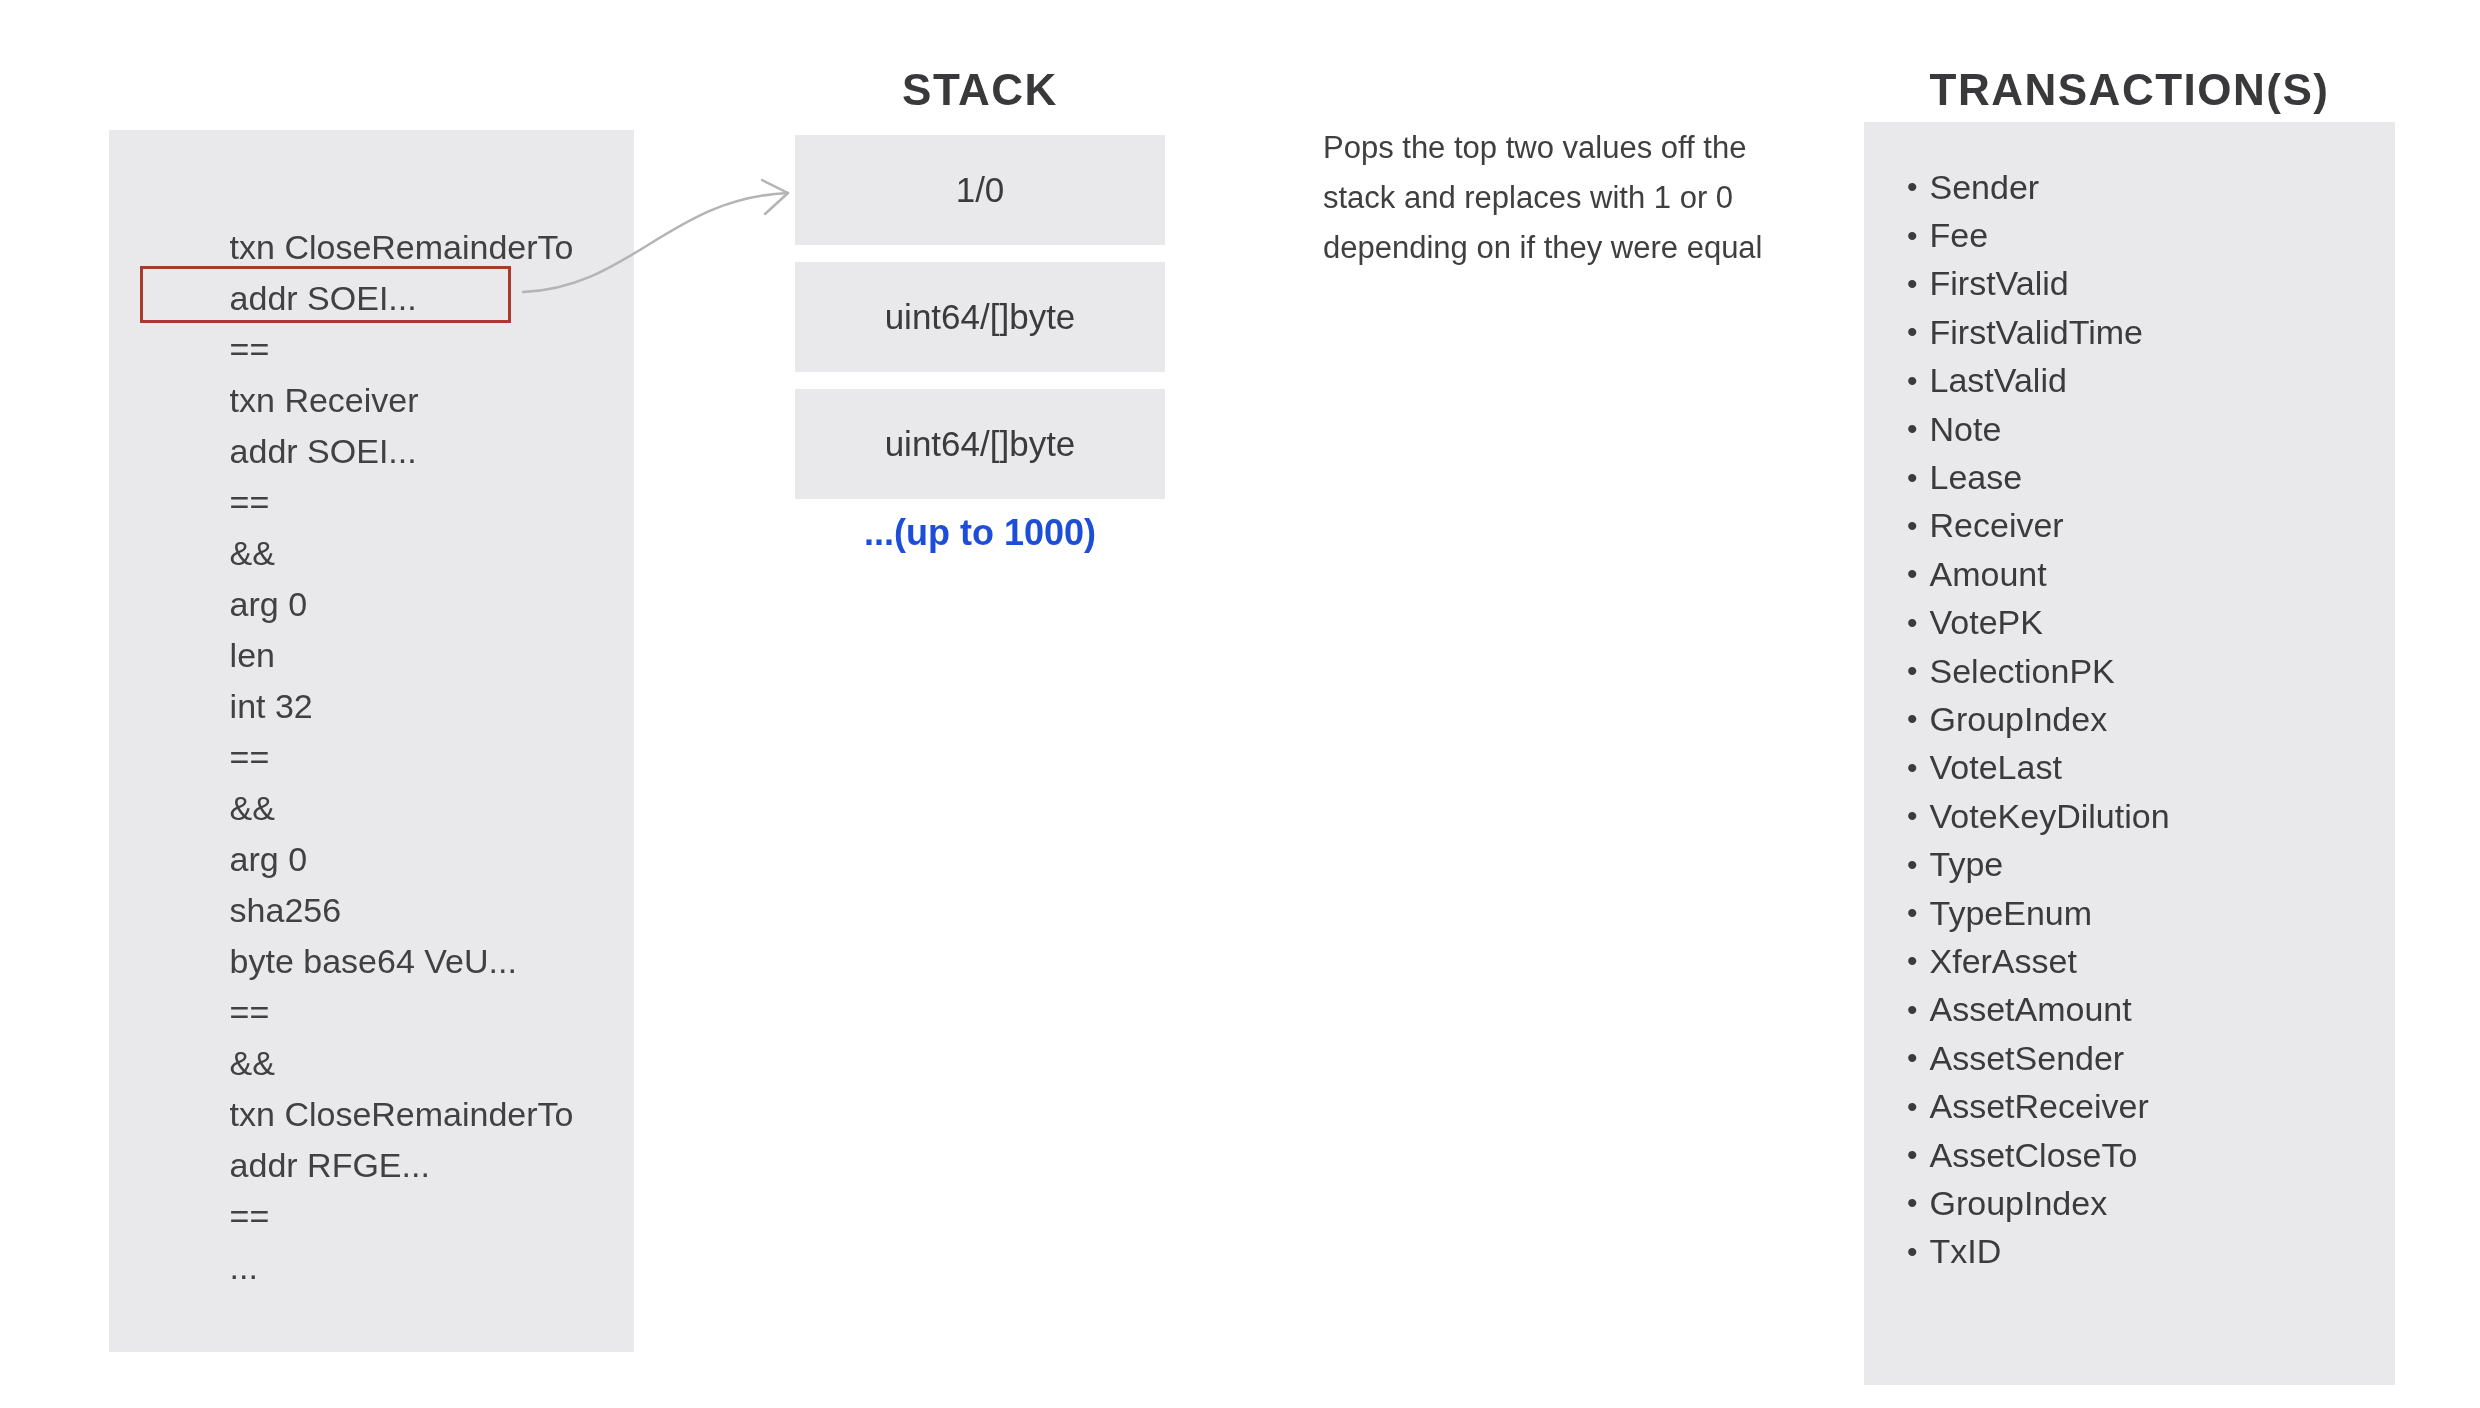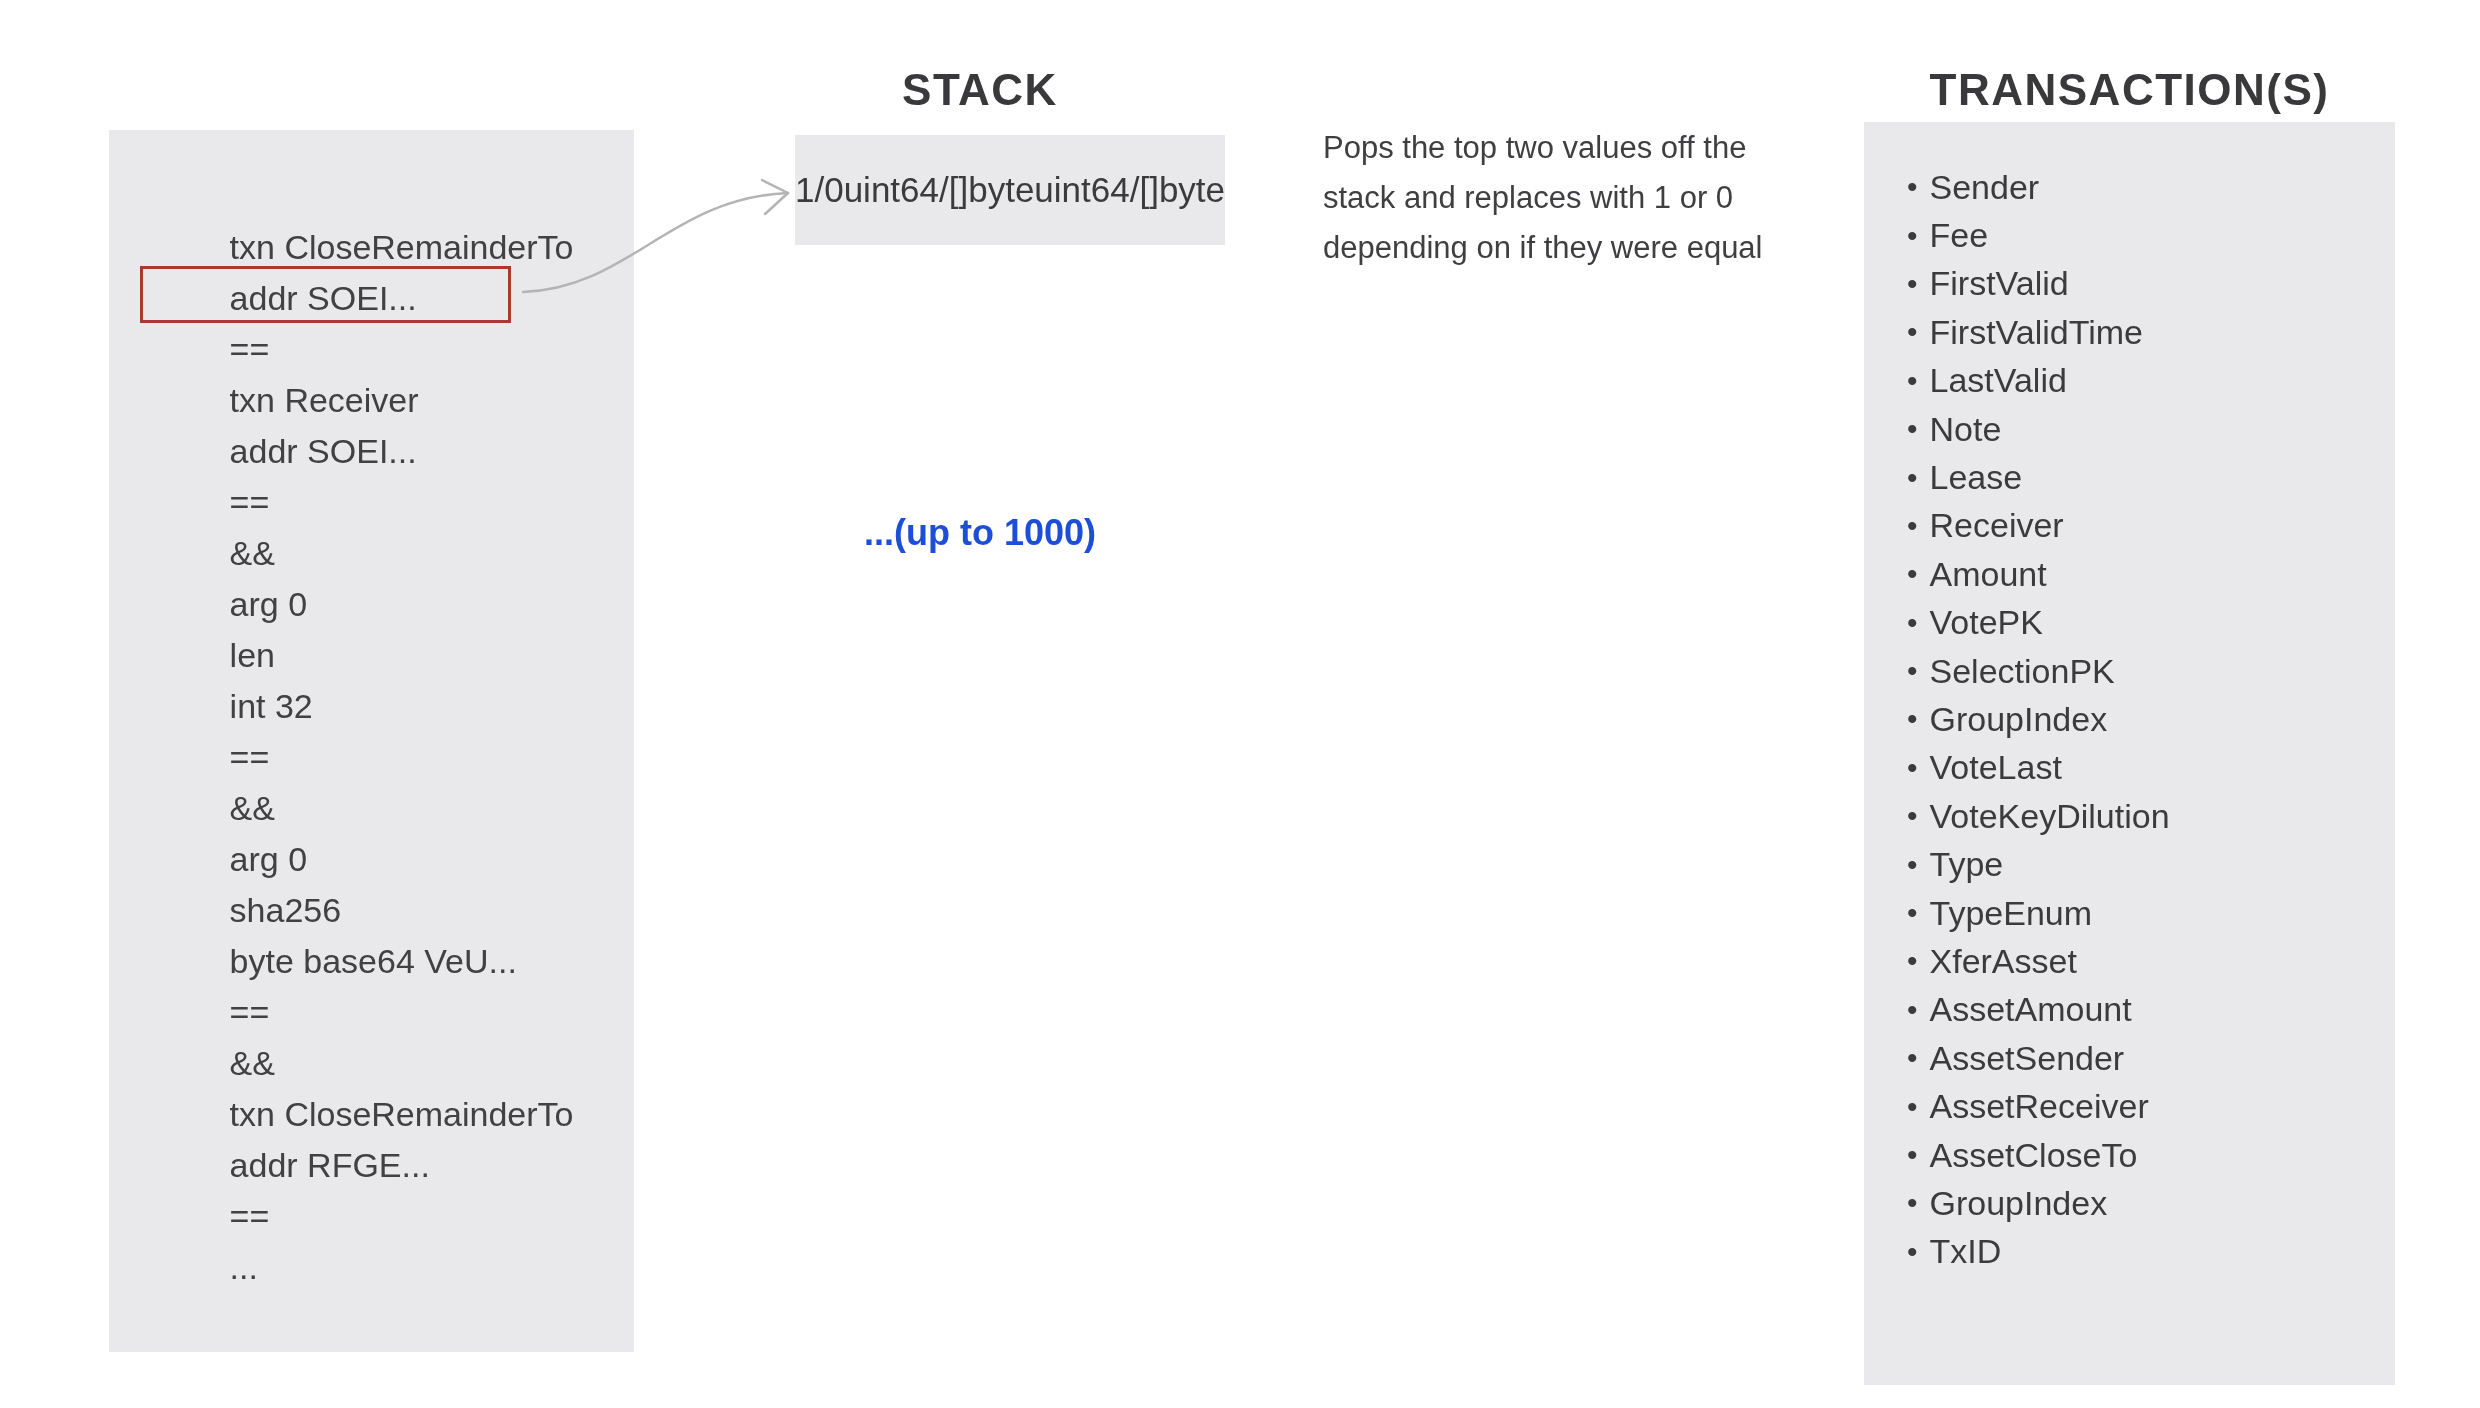--- a/index.html
+++ b/index.html
@@ -22,21 +22,21 @@
   
   .program-box { left:109px; top:130px; width:525px; height:1222px; padding:41px 0 0 45px; }
   .code-line { height:51px; line-height:51px; font-size:34px; position:relative; white-space:pre; }
   .code-line.highlight::before {
     content:""; position:absolute; left:-14px; top:-7px; width:365px; height:51px;
     border:3px solid #a93a32; pointer-events:none;
   }
 
   
   .stack-list { position:absolute; left:795px; top:135px; width:370px;
-    display:flex; flex-direction:row; }
+    display:flex; flex-direction:column; gap:17px; }
   .stack-box { height:110px; background:#e9e9eb; display:flex; align-items:center;
     justify-content:center; font-size:35px; font-weight:500; color:#3b3b3d; }
   .stack-footer { position:absolute; left:795px; top:512px; width:370px; text-align:center;
     font-size:36px; font-weight:700; color:#1d4ed8; }
 
   
   .arrow-svg { position:absolute; left:505px; top:170px; width:300px; height:135px; }
 
   
   .description { position:absolute; left:1284px; top:123px; width:540px;

